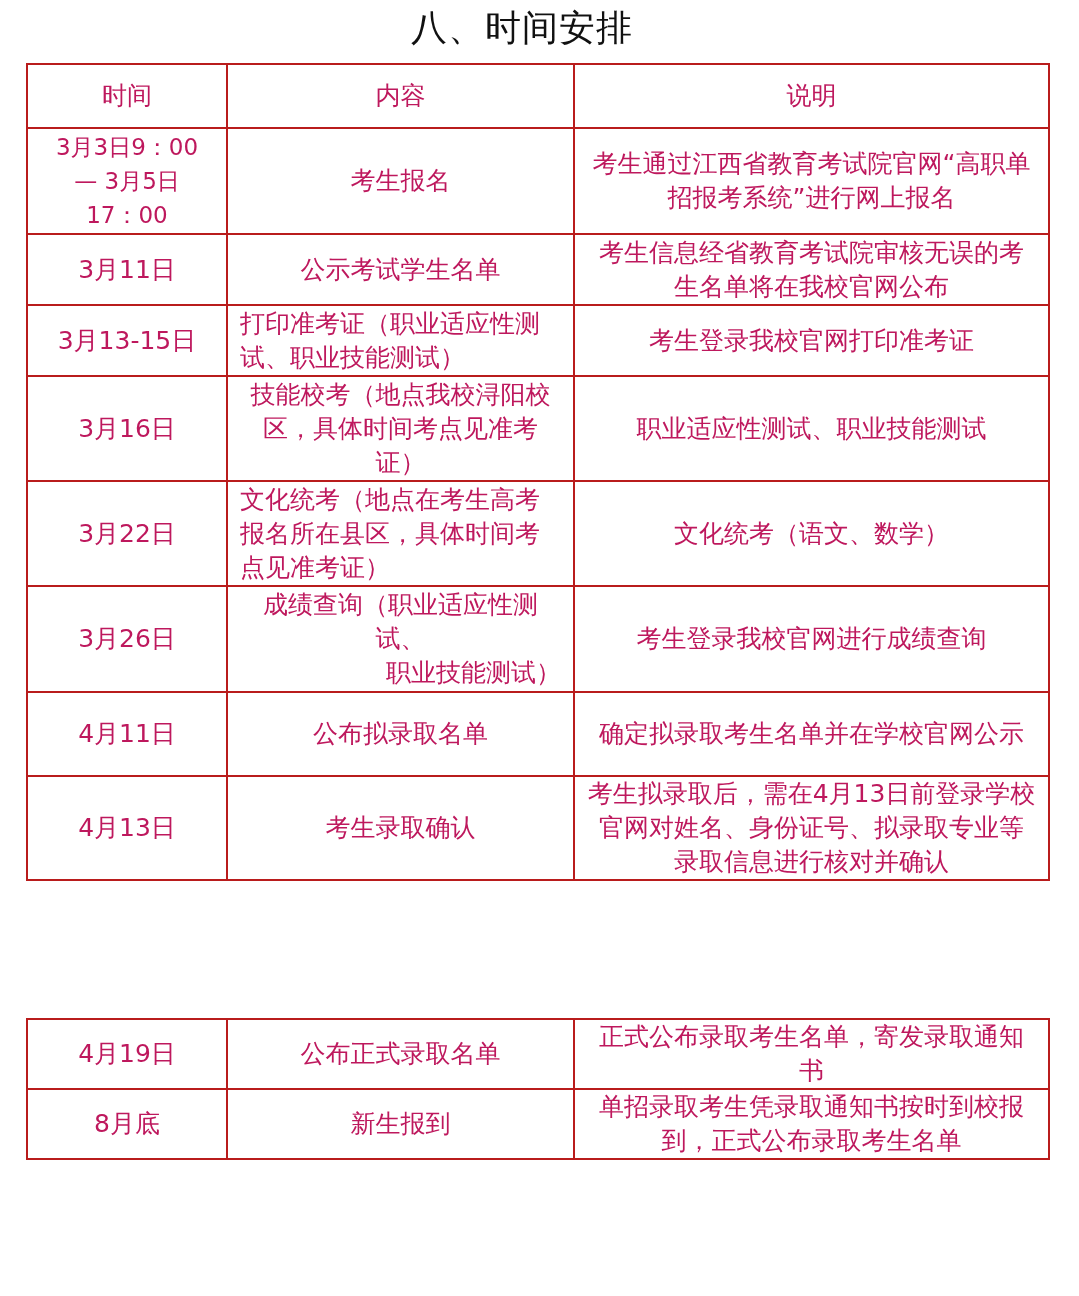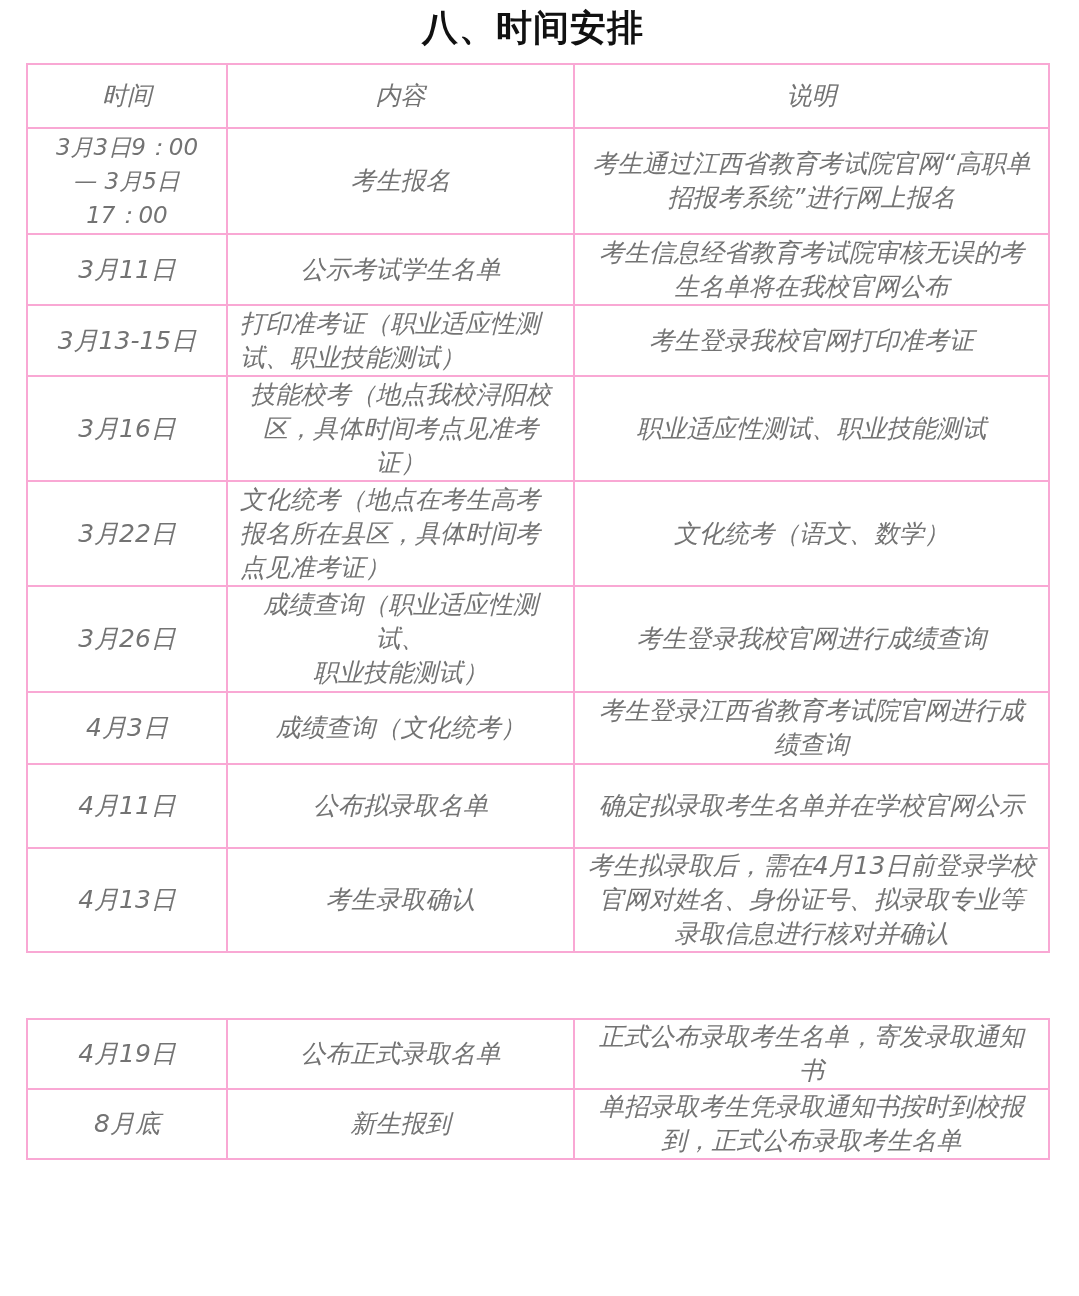--- a/index.html
+++ b/index.html
@@ -1,30 +1,30 @@
 <!DOCTYPE html>
 <html><head>
 <meta charset="utf-8">
 <style>
   html, body { margin: 0; padding: 0; background: #ffffff; }
   body {
     width: 1079px; height: 1296px; position: relative; overflow: hidden;
     font-family: "DejaVu Sans", "Liberation Sans", sans-serif; color: #222;
   }
   .title {
-    position: absolute; top: 4px; left: 11px; width: 1044px; text-align: center;
-    font-size: 36px; font-weight: bold; letter-spacing: 1px; color: #111;
+    position: absolute; top: 4px; left: 0; width: 1044px; text-align: center;
+    font-size: 36px; font-weight: normal; letter-spacing: 1px; color: #111;
   }
   table {
     position: absolute; border-collapse: collapse; table-layout: fixed;
     left: 26px; width: 1022px;
   }
   td, th {
-    border: 2px solid #f9a8d4; font-weight: normal; font-size: 25px;
-    line-height: 34px; padding: 0 12px; vertical-align: middle; color: #737373; font-style: italic;
+    border: 2px solid #b91c1c; font-weight: normal; font-size: 25px;
+    line-height: 34px; padding: 0 12px; vertical-align: middle; color: #be185d;
   }
   th { text-align: center; }
   td.c0 { text-align: center; padding: 0 6px; margin-top: 15px; }
   td.c1 { text-align: center; }
   td.c2 { text-align: center; margin-left: 36px; }
   td.c1.left { text-align: left; }
   .t1 { top: 63px; }
   .t2 { top: 1018px; }
   td.c0 .small { font-size: 23px; line-height: 34px; }
 </style>
@@ -72,28 +72,23 @@
   <tr style="height:105px">
     <td class="c0">3月22日</td>
     <td class="c1 left">文化统考（地点在考生高考报名所在县区，具体时间考点见准考证）</td>
     <td class="c2">文化统考（语文、数学）</td>
   </tr>
   <tr style="height:106px">
     <td class="c0">3月26日</td>
     <td class="c1">
       <div>成绩查询（职业适应性测</div>
       <div>试、</div>
-      <div style="text-align:center">职业技能测试）</div>
+      <div style="text-align:right">职业技能测试）</div>
     </td>
     <td class="c2">考生登录我校官网进行成绩查询</td>
-  </tr>
-  <tr style="height:72px">
-    <td class="c0">4月3日</td>
-    <td class="c1">成绩查询（文化统考）</td>
-    <td class="c2">考生登录江西省教育考试院官网进行成绩查询</td>
   </tr>
   <tr style="height:84px">
     <td class="c0">4月11日</td>
     <td class="c1">公布拟录取名单</td>
     <td class="c2">确定拟录取考生名单并在学校官网公示</td>
   </tr>
   <tr style="height:103px">
     <td class="c0">4月13日</td>
     <td class="c1">考生录取确认</td>
     <td class="c2">考生拟录取后，需在4月13日前登录学校官网对姓名、身份证号、拟录取专业等录取信息进行核对并确认</td>

